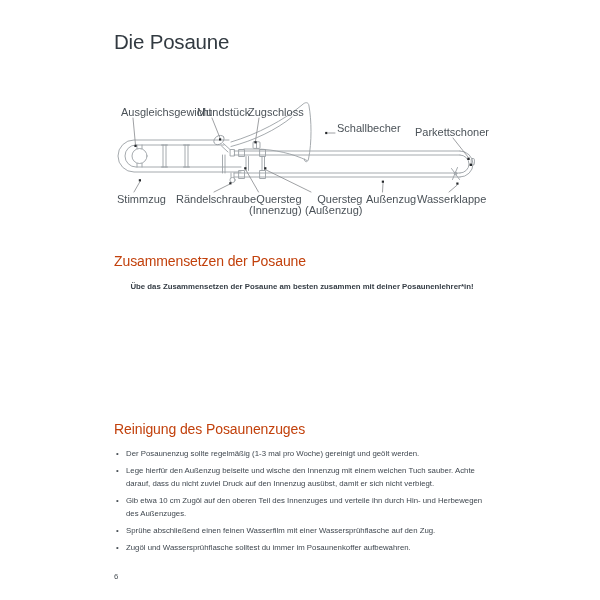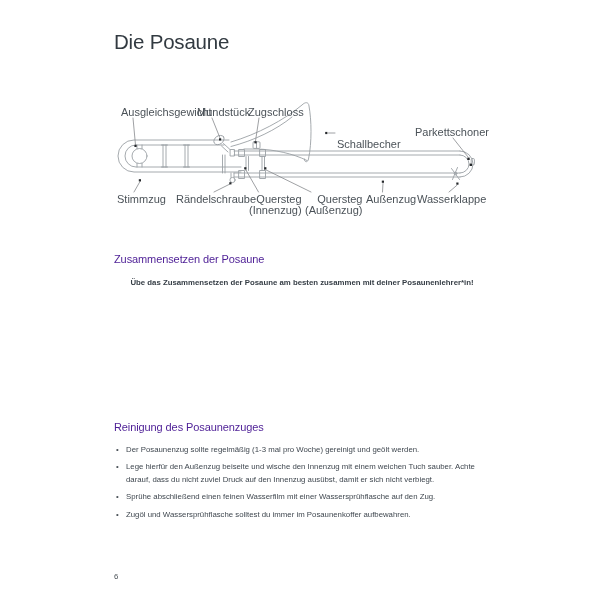--- a/index.html
+++ b/index.html
@@ -19,21 +19,21 @@
 
   .dlabel{
     position:absolute;font-size:11px;color:#4b5258;
     line-height:10.5px;white-space:nowrap;text-align:right;
   }
 
   .section{position:absolute;left:114px;width:376px;}
   .sec1{top:253px;}
   .sec2{top:421px;}
   .sec-h{
-    margin:0;font-size:11px;font-weight:400;color:#4c1d95;letter-spacing:-0.1px;
+    margin:0;font-size:14px;font-weight:400;color:#c2410c;letter-spacing:-0.1px;
   }
   .intro{
     margin:13px 0 0 0;font-size:7.8px;font-weight:700;color:#353d45;white-space:nowrap;text-align:center;
   }
   ul.blist{list-style:none;margin:11px 0 0 0;padding:0;width:374px;}
   ul.blist li{
     position:relative;padding-left:12px;font-size:7.8px;line-height:12.4px;color:#3f474f;
   }
   .sec1 ul.blist li{margin-bottom:7px;}
   .sec2 ul.blist li{margin-bottom:5px;}
@@ -131,21 +131,21 @@
       <rect x="136.2" y="71.2" width="2.2" height="2.2"></rect>
       <rect x="156.2" y="71.2" width="2.2" height="2.2"></rect>
       <rect x="273.8" y="84.6" width="2.2" height="2.2"></rect>
       <rect x="348.3" y="86.5" width="2.2" height="2.2"></rect>
     </g>
   </svg>
 
   <div class="dlabel" style="left:121px;top:107px">Ausgleichsgewicht</div>
   <div class="dlabel" style="left:197px;top:107px">Mundstück</div>
   <div class="dlabel" style="left:248px;top:107px">Zugschloss</div>
-  <div class="dlabel" style="left:337px;top:139px">Schallbecher</div>
+  <div class="dlabel" style="left:337px;top:123px">Schallbecher</div>
   <div class="dlabel" style="left:415px;top:127px">Parkettschoner</div>
   <div class="dlabel" style="left:117px;top:194px">Stimmzug</div>
   <div class="dlabel" style="left:176px;top:194px">Rändelschraube</div>
   <div class="dlabel" style="left:249px;top:194px">
     <div>Quersteg</div>
     <div>(Innenzug)</div>
   </div>
   <div class="dlabel" style="left:305px;top:194px">
     <div>Quersteg</div>
     <div>(Außenzug)</div>
@@ -158,20 +158,21 @@
     <p class="intro">Übe das Zusammensetzen der Posaune am besten zusammen mit deiner Posaunenlehrer*in!</p>
     <ul class="blist">
     </ul>
   </div>
 
   <div class="section sec2">
     <h2 class="sec-h">Reinigung des Posaunenzuges</h2>
     <ul class="blist">
       <li>Der Posaunenzug sollte regelmäßig (1-3 mal pro Woche) gereinigt und geölt werden.</li>
       <li>Lege hierfür den Außenzug beiseite und wische den Innenzug mit einem weichen Tuch sauber. Achte darauf, dass du nicht zuviel Druck auf den Innenzug ausübst, damit er sich nicht verbiegt.</li>
+      <li>Gib etwa 10 cm Zugöl auf den oberen Teil des Innenzuges und verteile ihn durch Hin- und Herbewegen des Außenzuges.</li>
       <li>Sprühe abschließend einen feinen Wasserfilm mit einer Wassersprühflasche auf den Zug.</li>
       <li>Zugöl und Wassersprühflasche solltest du immer im Posaunenkoffer aufbewahren.</li>
     </ul>
   </div>
 
   <div class="page-number">6</div>
 
 </div>
 
 </body></html>

